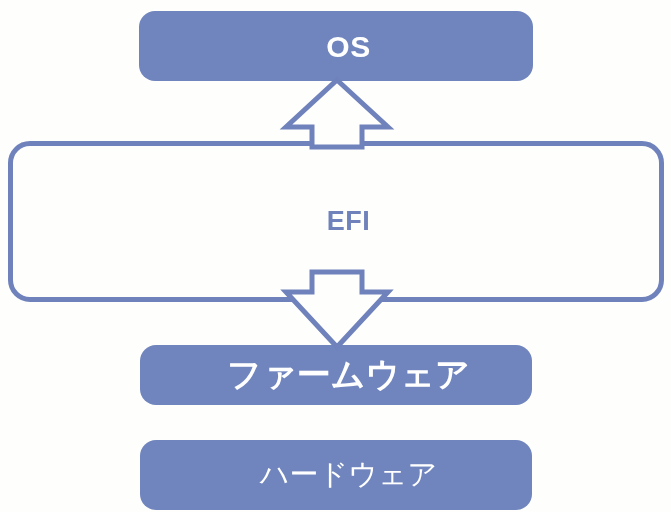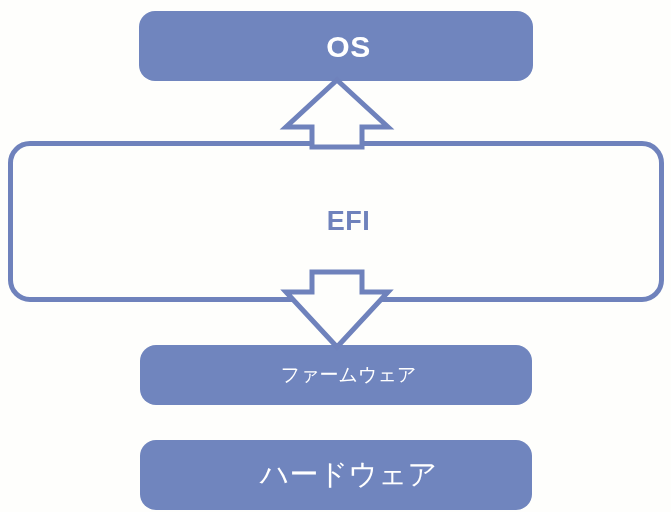--- a/index.html
+++ b/index.html
@@ -73,22 +73,22 @@
     letter-spacing: 0.5px;
   }
 
   #node-firmware {
     left: 140px;
     top: 345px;
     width: 392px;
     height: 60px;
   }
   #node-firmware .label {
-    font-size: 19px;
-    font-weight: normal;
+    font-size: 34px;
+    font-weight: bold;
   }
 
   #node-hardware {
     left: 140px;
     top: 440px;
     width: 392px;
     height: 70px;
   }
   #node-hardware .label {
     font-size: 29px;

